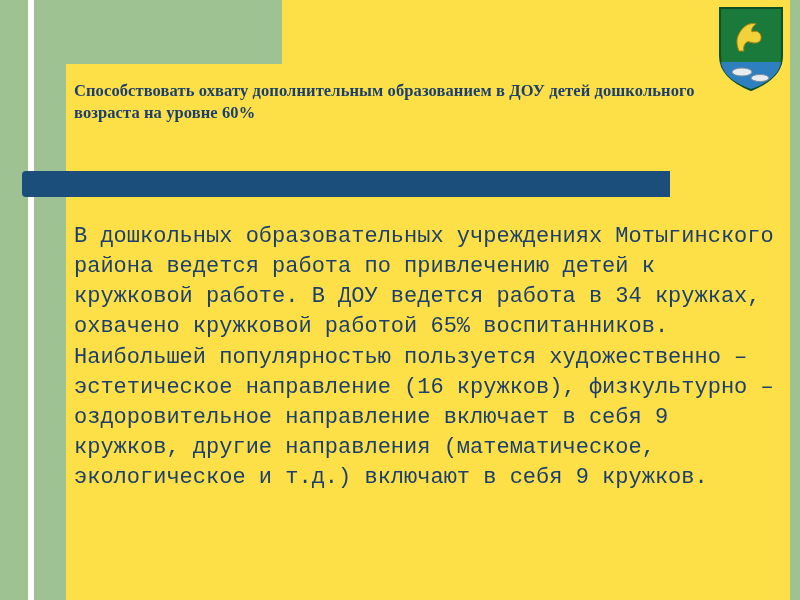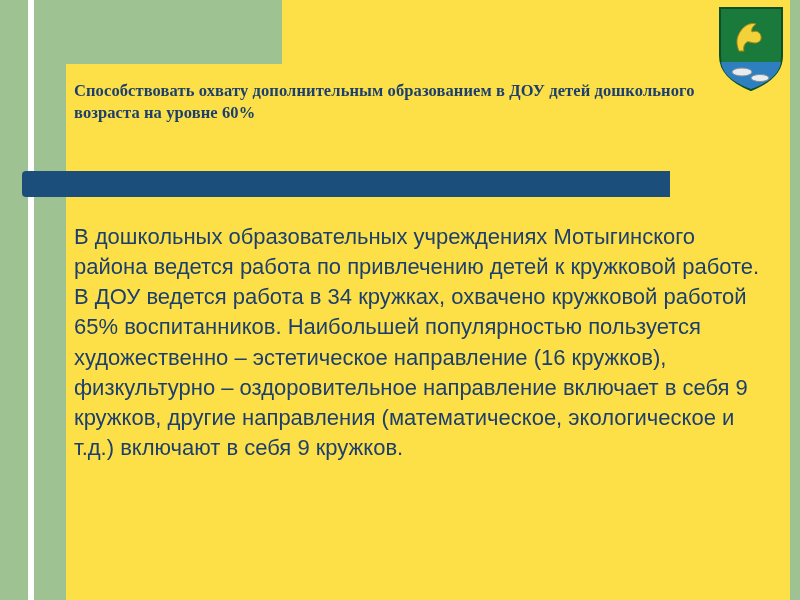--- a/index.html
+++ b/index.html
@@ -97,21 +97,21 @@
     background: #1b4e7a;
     border-radius: 4px 0 0 4px;
   }
 
   
   .body-text {
     position: absolute;
     left: 74px;
     top: 222px;
     width: 700px;
-    font-family: Liberation Sans, sans-serif;
+    font-family: Liberation Mono, monospace;
     font-size: 22px;
     line-height: 1.37;
     color: #1c3f6e;
     text-align: left;
   }
 </style>
 </head>
 <body>
 
 <div class="slide">

